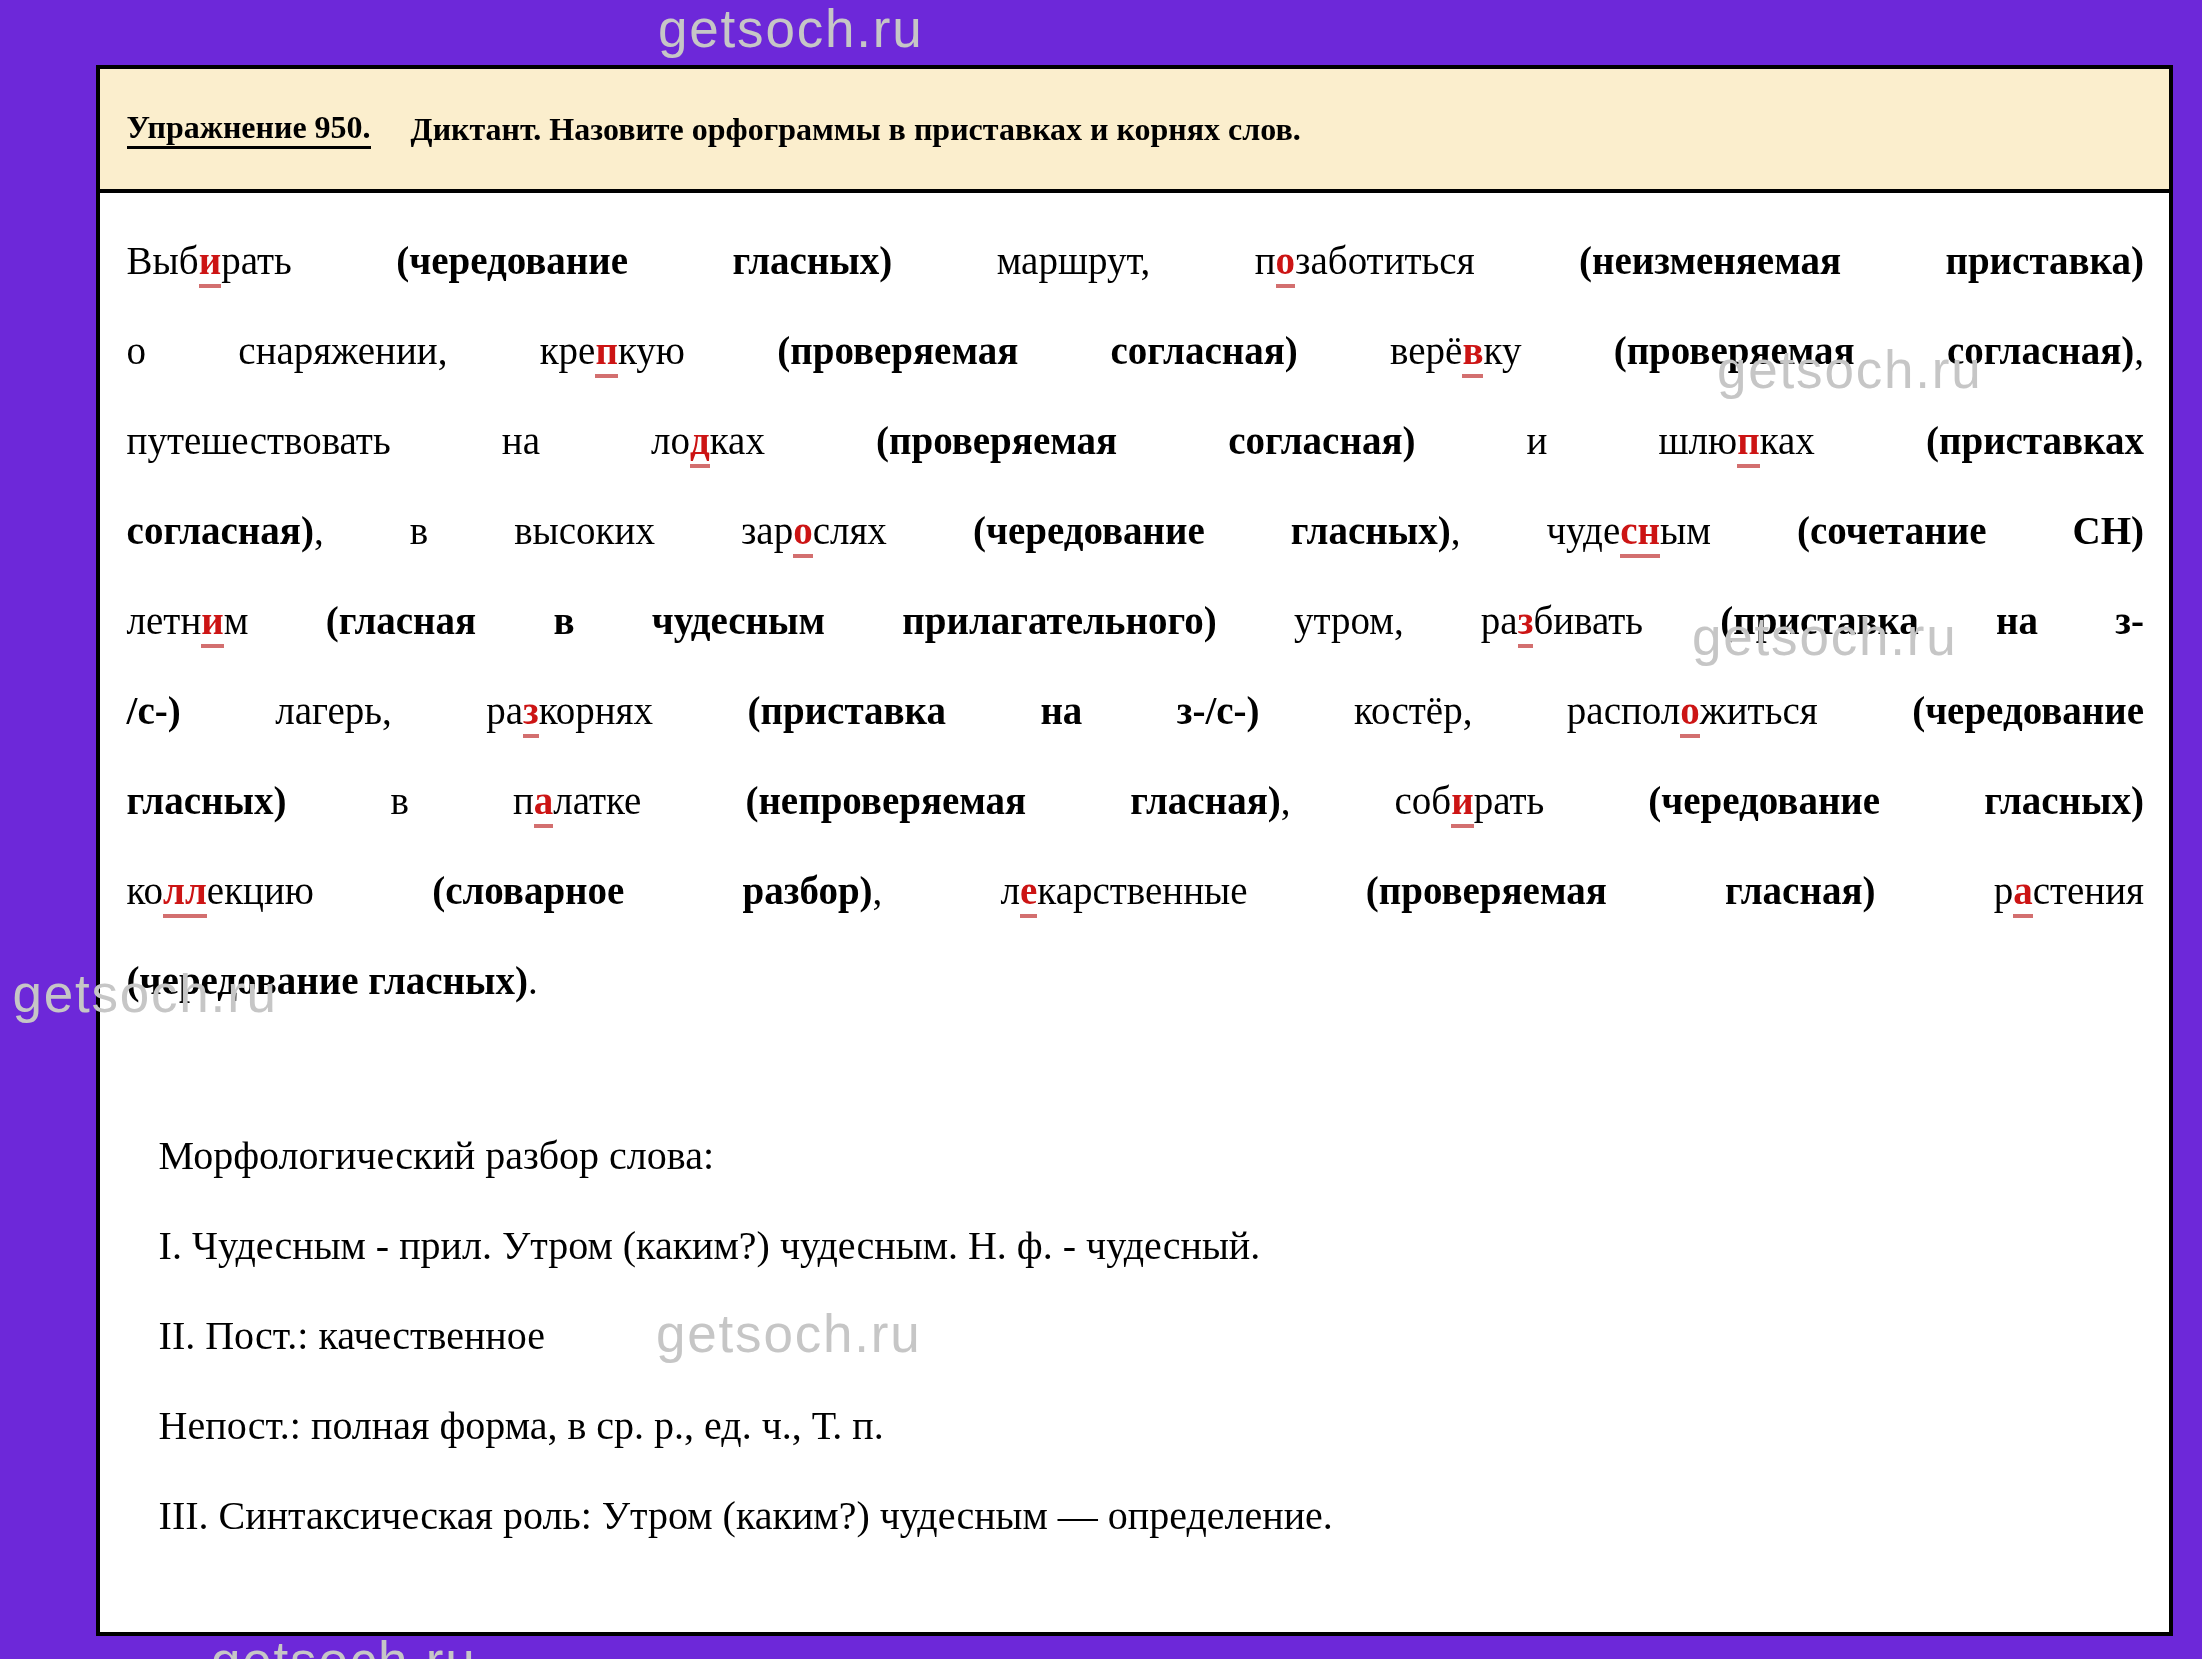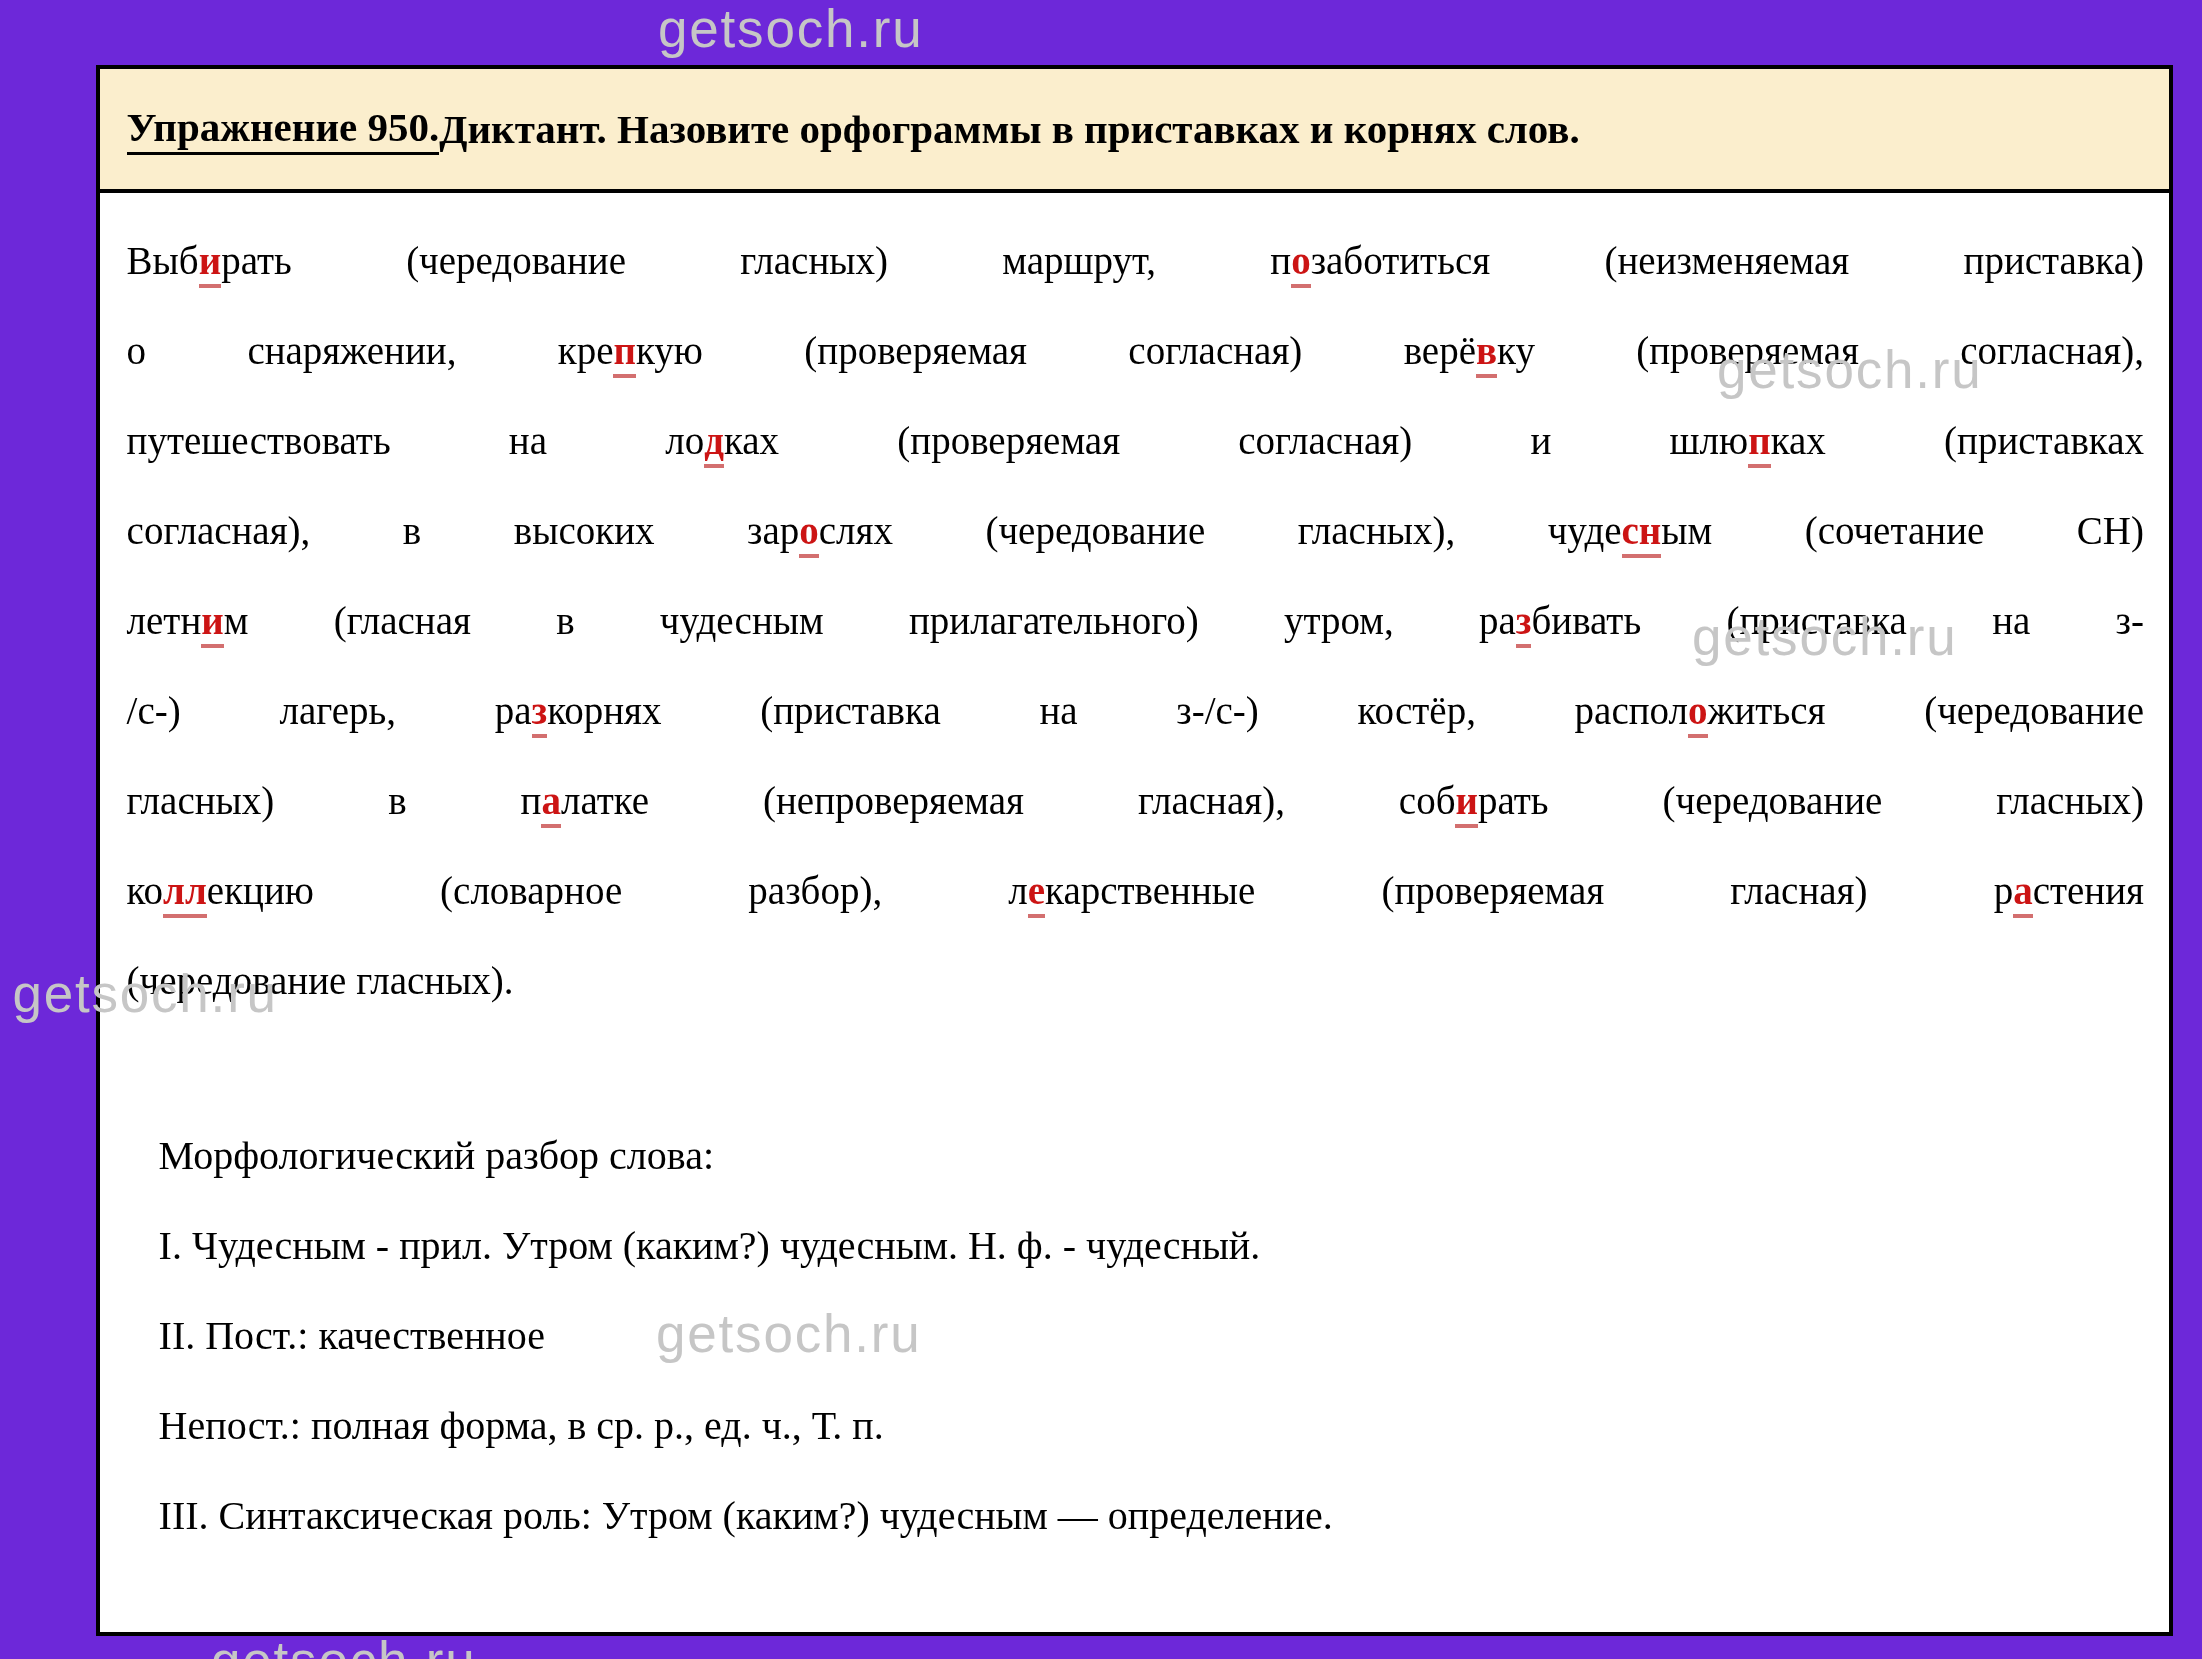--- a/index.html
+++ b/index.html
@@ -47,42 +47,43 @@
     position:relative;
     z-index:3;
     height:124px;
     background:var(--header_bg);
     border-bottom:4.4px solid var(--border);
     box-sizing:border-box;
     display:flex;
     align-items:center;
     padding-left:26.6px;
     padding-right:17.7px;
-    font-size:41px;
+    font-size:32px;
     font-weight:bold;
     white-space:nowrap;
+    gap:40px;
   }
   .ex-num{border-bottom:3.5px solid #000;padding-bottom:0.9px;}
   .doc-body{
     position:relative;
     z-index:3;
     padding:23px 25px 0 26.6px;
     font-size:39px;
   }
   .dline{
     line-height:90px;
     height:90px;
     white-space:nowrap;
   }
   .dline.just{
     text-align:justify;
     text-align-last:justify;
     white-space:normal;
   }
-  .bold{font-weight:normal;}
+  .bold{font-weight:bold;}
   .red{
     color:var(--accent_red);
     font-weight:bold;
     border-bottom:4.4px solid var(--red_underline);
     padding-bottom:1.8px;
   }
   .analysis{
     margin-top:85px;
     font-size:40px;
     margin-left:32px;

